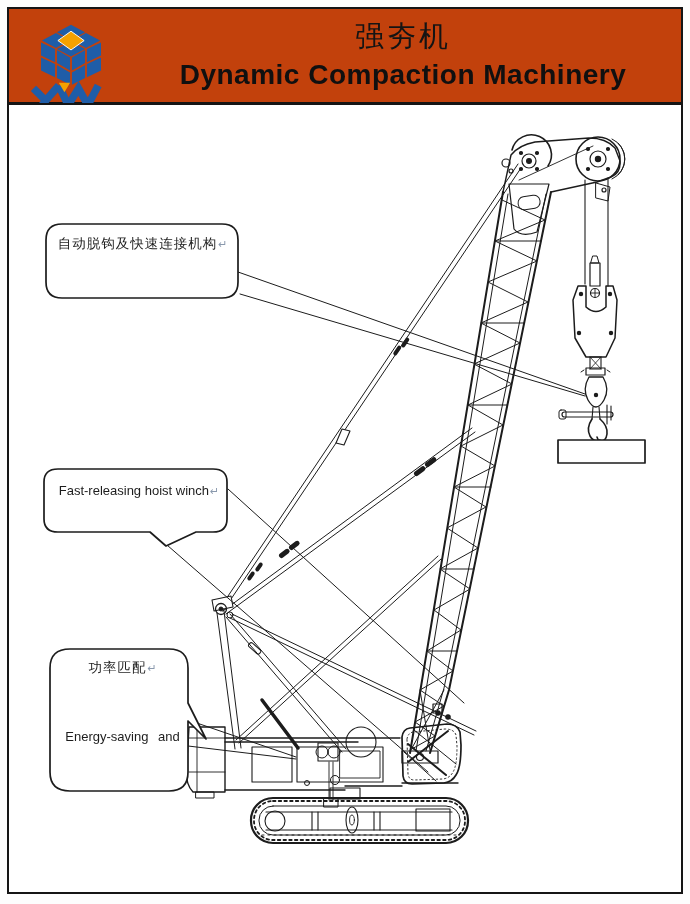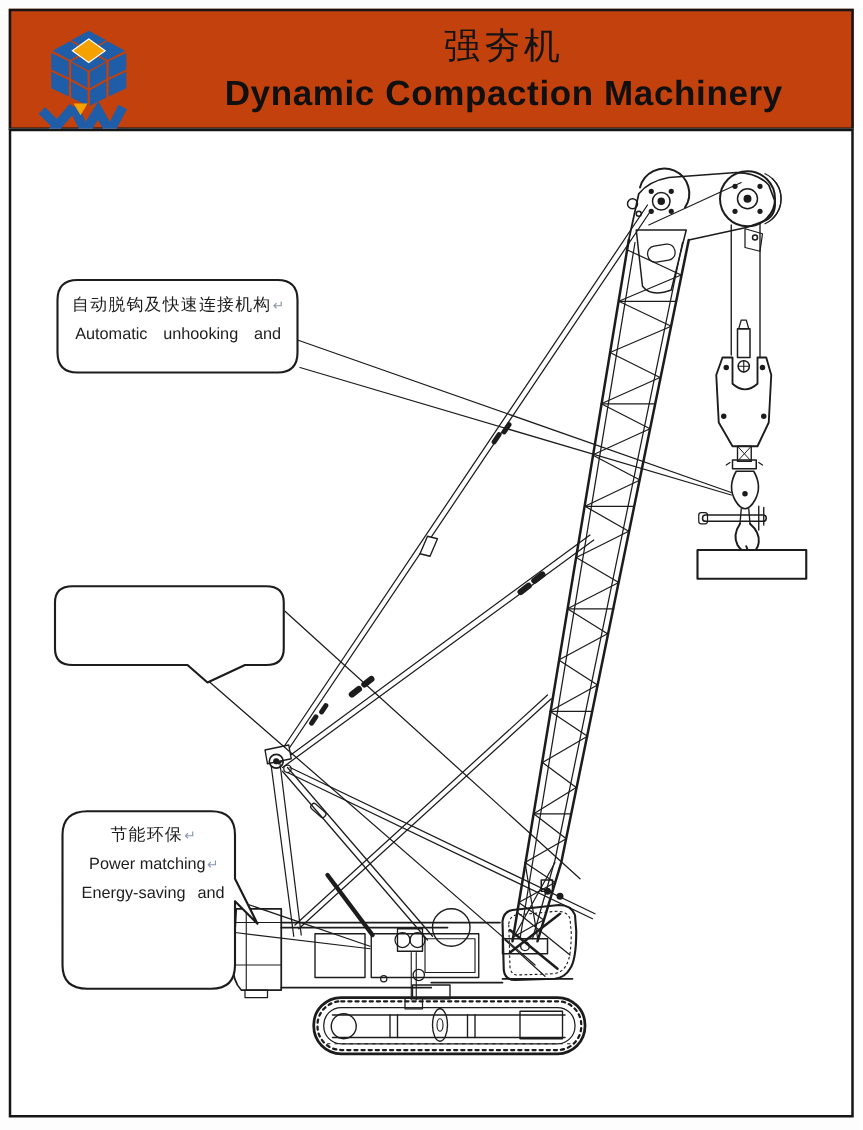--- a/index.html
+++ b/index.html
@@ -13,21 +13,21 @@
         font-size:29px;letter-spacing:3px;line-height:38px;color:#141414;}
   .title-en{font-size:28px;font-weight:700;letter-spacing:0.5px;line-height:40px;color:#101010;}
   .main-box{position:absolute;left:7px;top:103px;width:676px;height:791px;
         border:2px solid #151515;box-sizing:border-box;background:#fff;}
   .drawing{position:absolute;left:7px;top:103px;width:676px;height:791px;}
   .callout-text{position:absolute;z-index:5;text-align:center;}
   .callout-text .ln{white-space:nowrap;}
   .cn{font-size:13.5px;letter-spacing:1px;color:#1d1d1d;}
   .en{font-size:13px;color:#1d1d1d;}
   .just{word-spacing:9px;}
-  .just2{word-spacing:6px;}
+  .just2{word-spacing:6px;margin-top:47px;}
   .ret{color:#8a99ad;font-size:11px;margin-left:1px;}
   #callout1-text{left:57px;top:233px;width:172px;line-height:21px;}
   #callout2-text{left:56px;top:478px;width:166px;line-height:25px;}
   #callout3-text{left:62px;top:657px;width:122px;line-height:22px;}
 </style>
 </head>
 <body>
 
 <div class="page">
 
@@ -239,25 +239,24 @@
       <g fill="#fff" stroke-width="1.7">
         <path d="M62,224 H222 Q238,224 238,240 V282 Q238,298 222,298 H62 Q46,298 46,282 V240 Q46,224 62,224 Z"></path>
         <path d="M58,469 H213 Q227,469 227,482 V519 Q227,532 213,532 H196 L166,546 L150,532 H58 Q44,532 44,519 V482 Q44,469 58,469 Z"></path>
         <path d="M70,649 H169 Q188,649 188,668 V703 L206,739 L188,721 V772 Q188,791 169,791 H70 Q50,791 50,772 V668 Q50,649 70,649 Z"></path>
       </g>
     </g>
   </svg>
 
   <div class="callout-text" id="callout1-text">
     <div class="ln cn"><span>自动脱钩及快速连接机构</span><span class="ret">↵</span></div>
-    <div class="ln en just"><span>Automatic unhooking and</span><span class="ret"></span></div>
   </div>
 
   <div class="callout-text" id="callout2-text">
+    <div class="ln en"><span>Fast-releasing hoist winch</span><span class="ret">↵</span></div>
   </div>
 
   <div class="callout-text" id="callout3-text">
-    <div class="ln cn"><span>节能环保</span><span class="ret">↵</span></div>
-    <div class="ln en"><span>Power matching</span><span class="ret">↵</span></div>
+    <div class="ln cn"><span>功率匹配</span><span class="ret">↵</span></div>
     <div class="ln en just2"><span>Energy-saving and</span><span class="ret"></span></div>
   </div>
 
 </div>
 
 </body></html>

